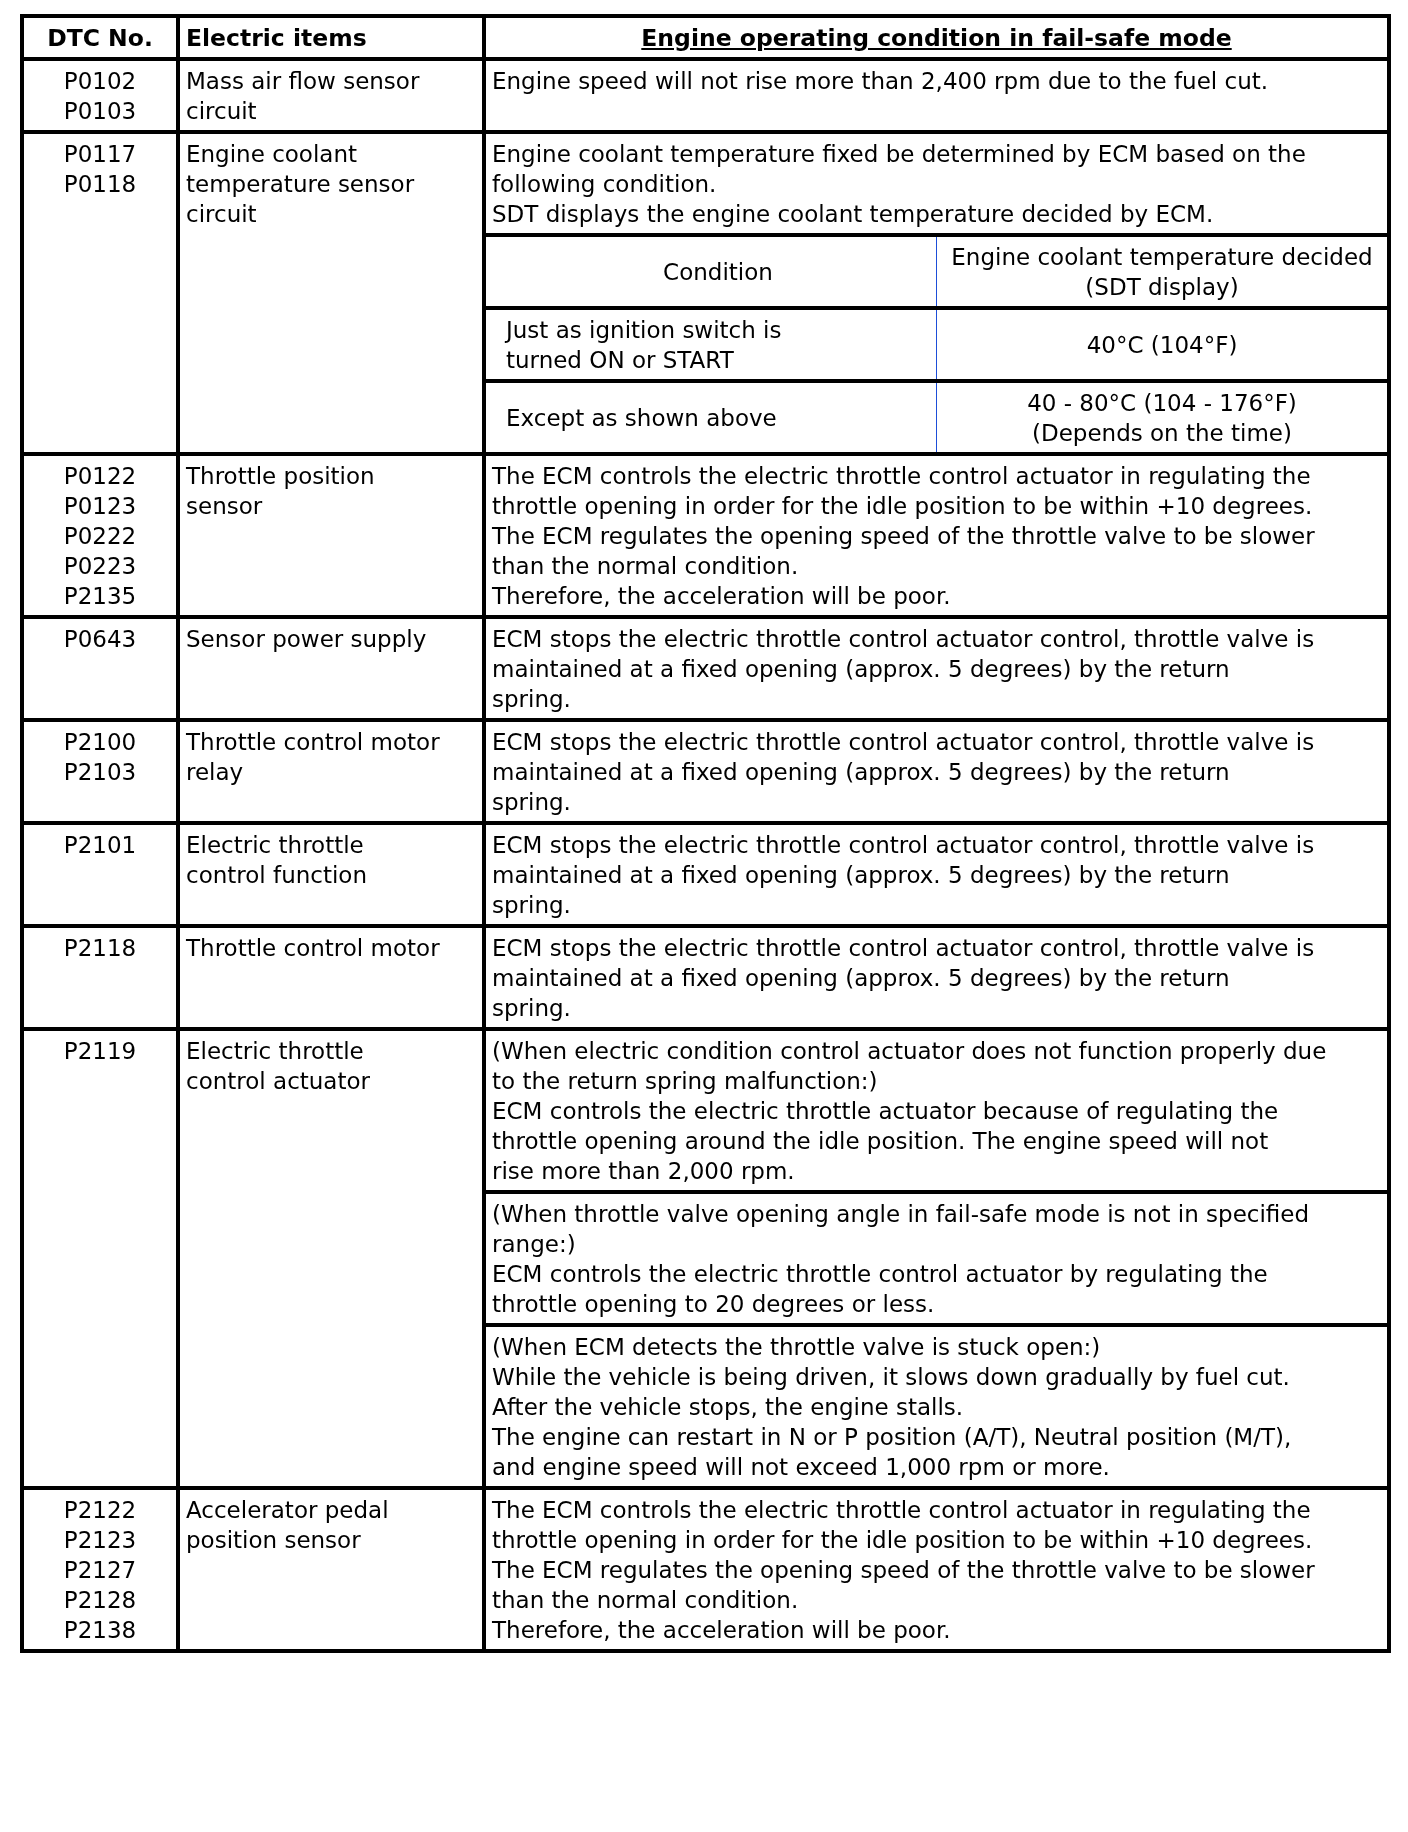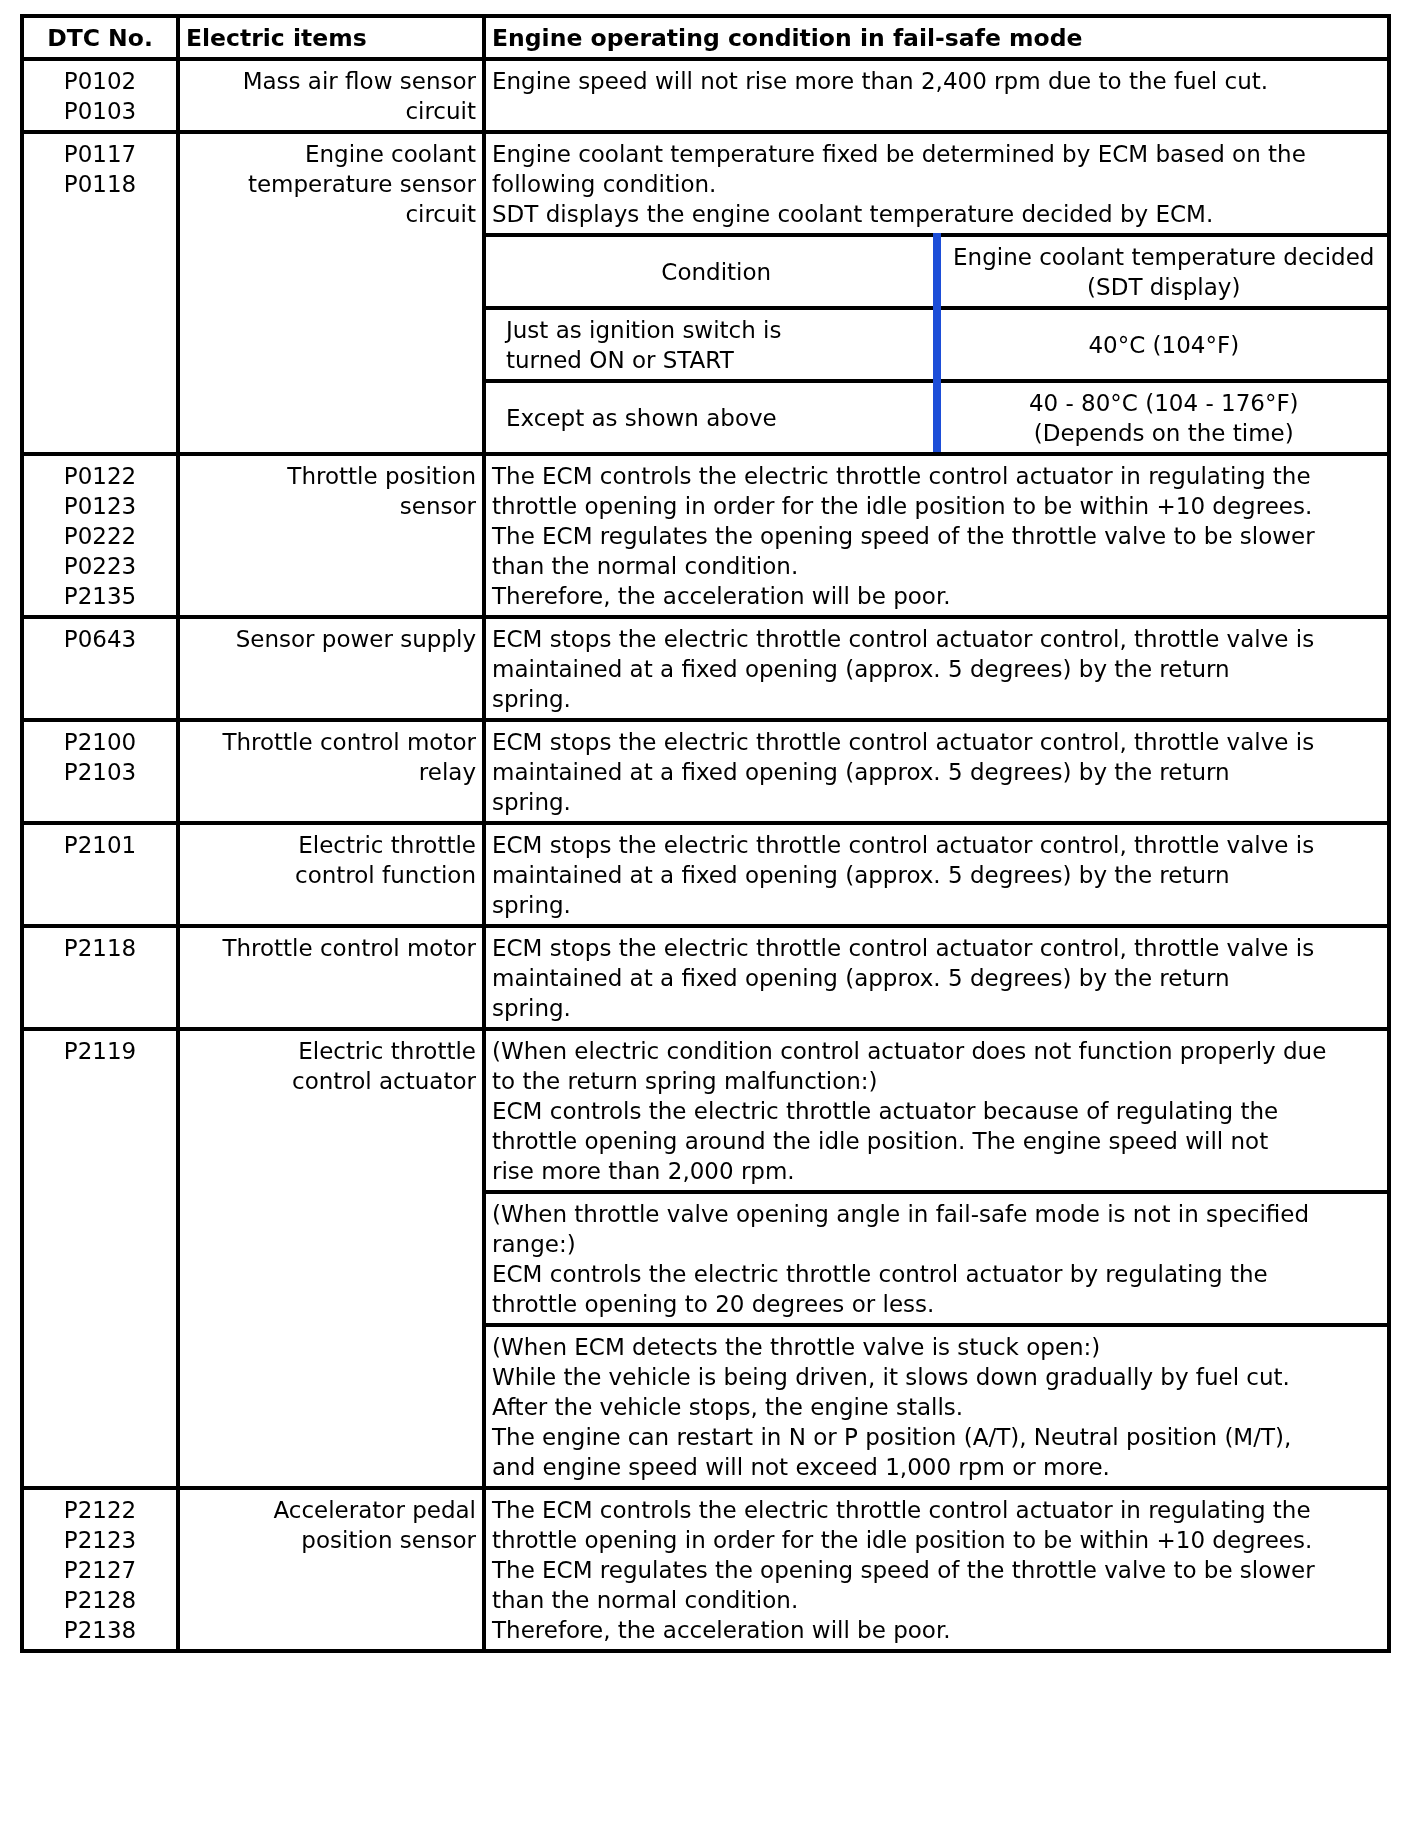--- a/index.html
+++ b/index.html
@@ -7,28 +7,28 @@
   .tbl {
     position: absolute; left: 20px; top: 14px; width: 1371px;
     border-collapse: collapse; table-layout: fixed;
     font-size: 23px; line-height: 30px;
   }
   .tbl > tbody > tr > td, .tbl > tbody > tr > th {
     border: 4px solid #000; vertical-align: top; padding: 5px 6px 4px 6px;
   }
   .tbl th { font-weight: bold; font-size: 23.5px; padding: 6px 6px 5px 6px; }
   .c-dtc { width: 140px; text-align: center; }
-  .c-item { width: 290px; text-align: right; }
-  .tbl th.c-cond { text-align: left; }
+  .c-item { width: 290px; text-align: left; }
+  .tbl th.c-cond { text-align: center; text-decoration: underline; }
   .line { display: block; white-space: pre-wrap; }
   td.cond { padding: 0 !important; }
   .sub { width: 100%; border-collapse: collapse; table-layout: fixed; }
   .sub td { border-top: 4px solid #000; padding: 5px 6px 4px 6px; vertical-align: top; }
   .sub tr:first-child td { border-top: none; }
-  .sub td.ll { border-right: 8px solid #1d4ed8; width: 352px; padding-left: 20px; }
+  .sub td.ll { border-right: 1px solid #1d4ed8; width: 352px; padding-left: 20px; }
   .sub td.mid { vertical-align: middle; }
   .sub td.ctr { text-align: center; vertical-align: middle; }
 </style>
 </head>
 <body>
 
 <table class="tbl">
   <tbody>
     <tr>
       <th class="c-dtc">DTC No.</th>

